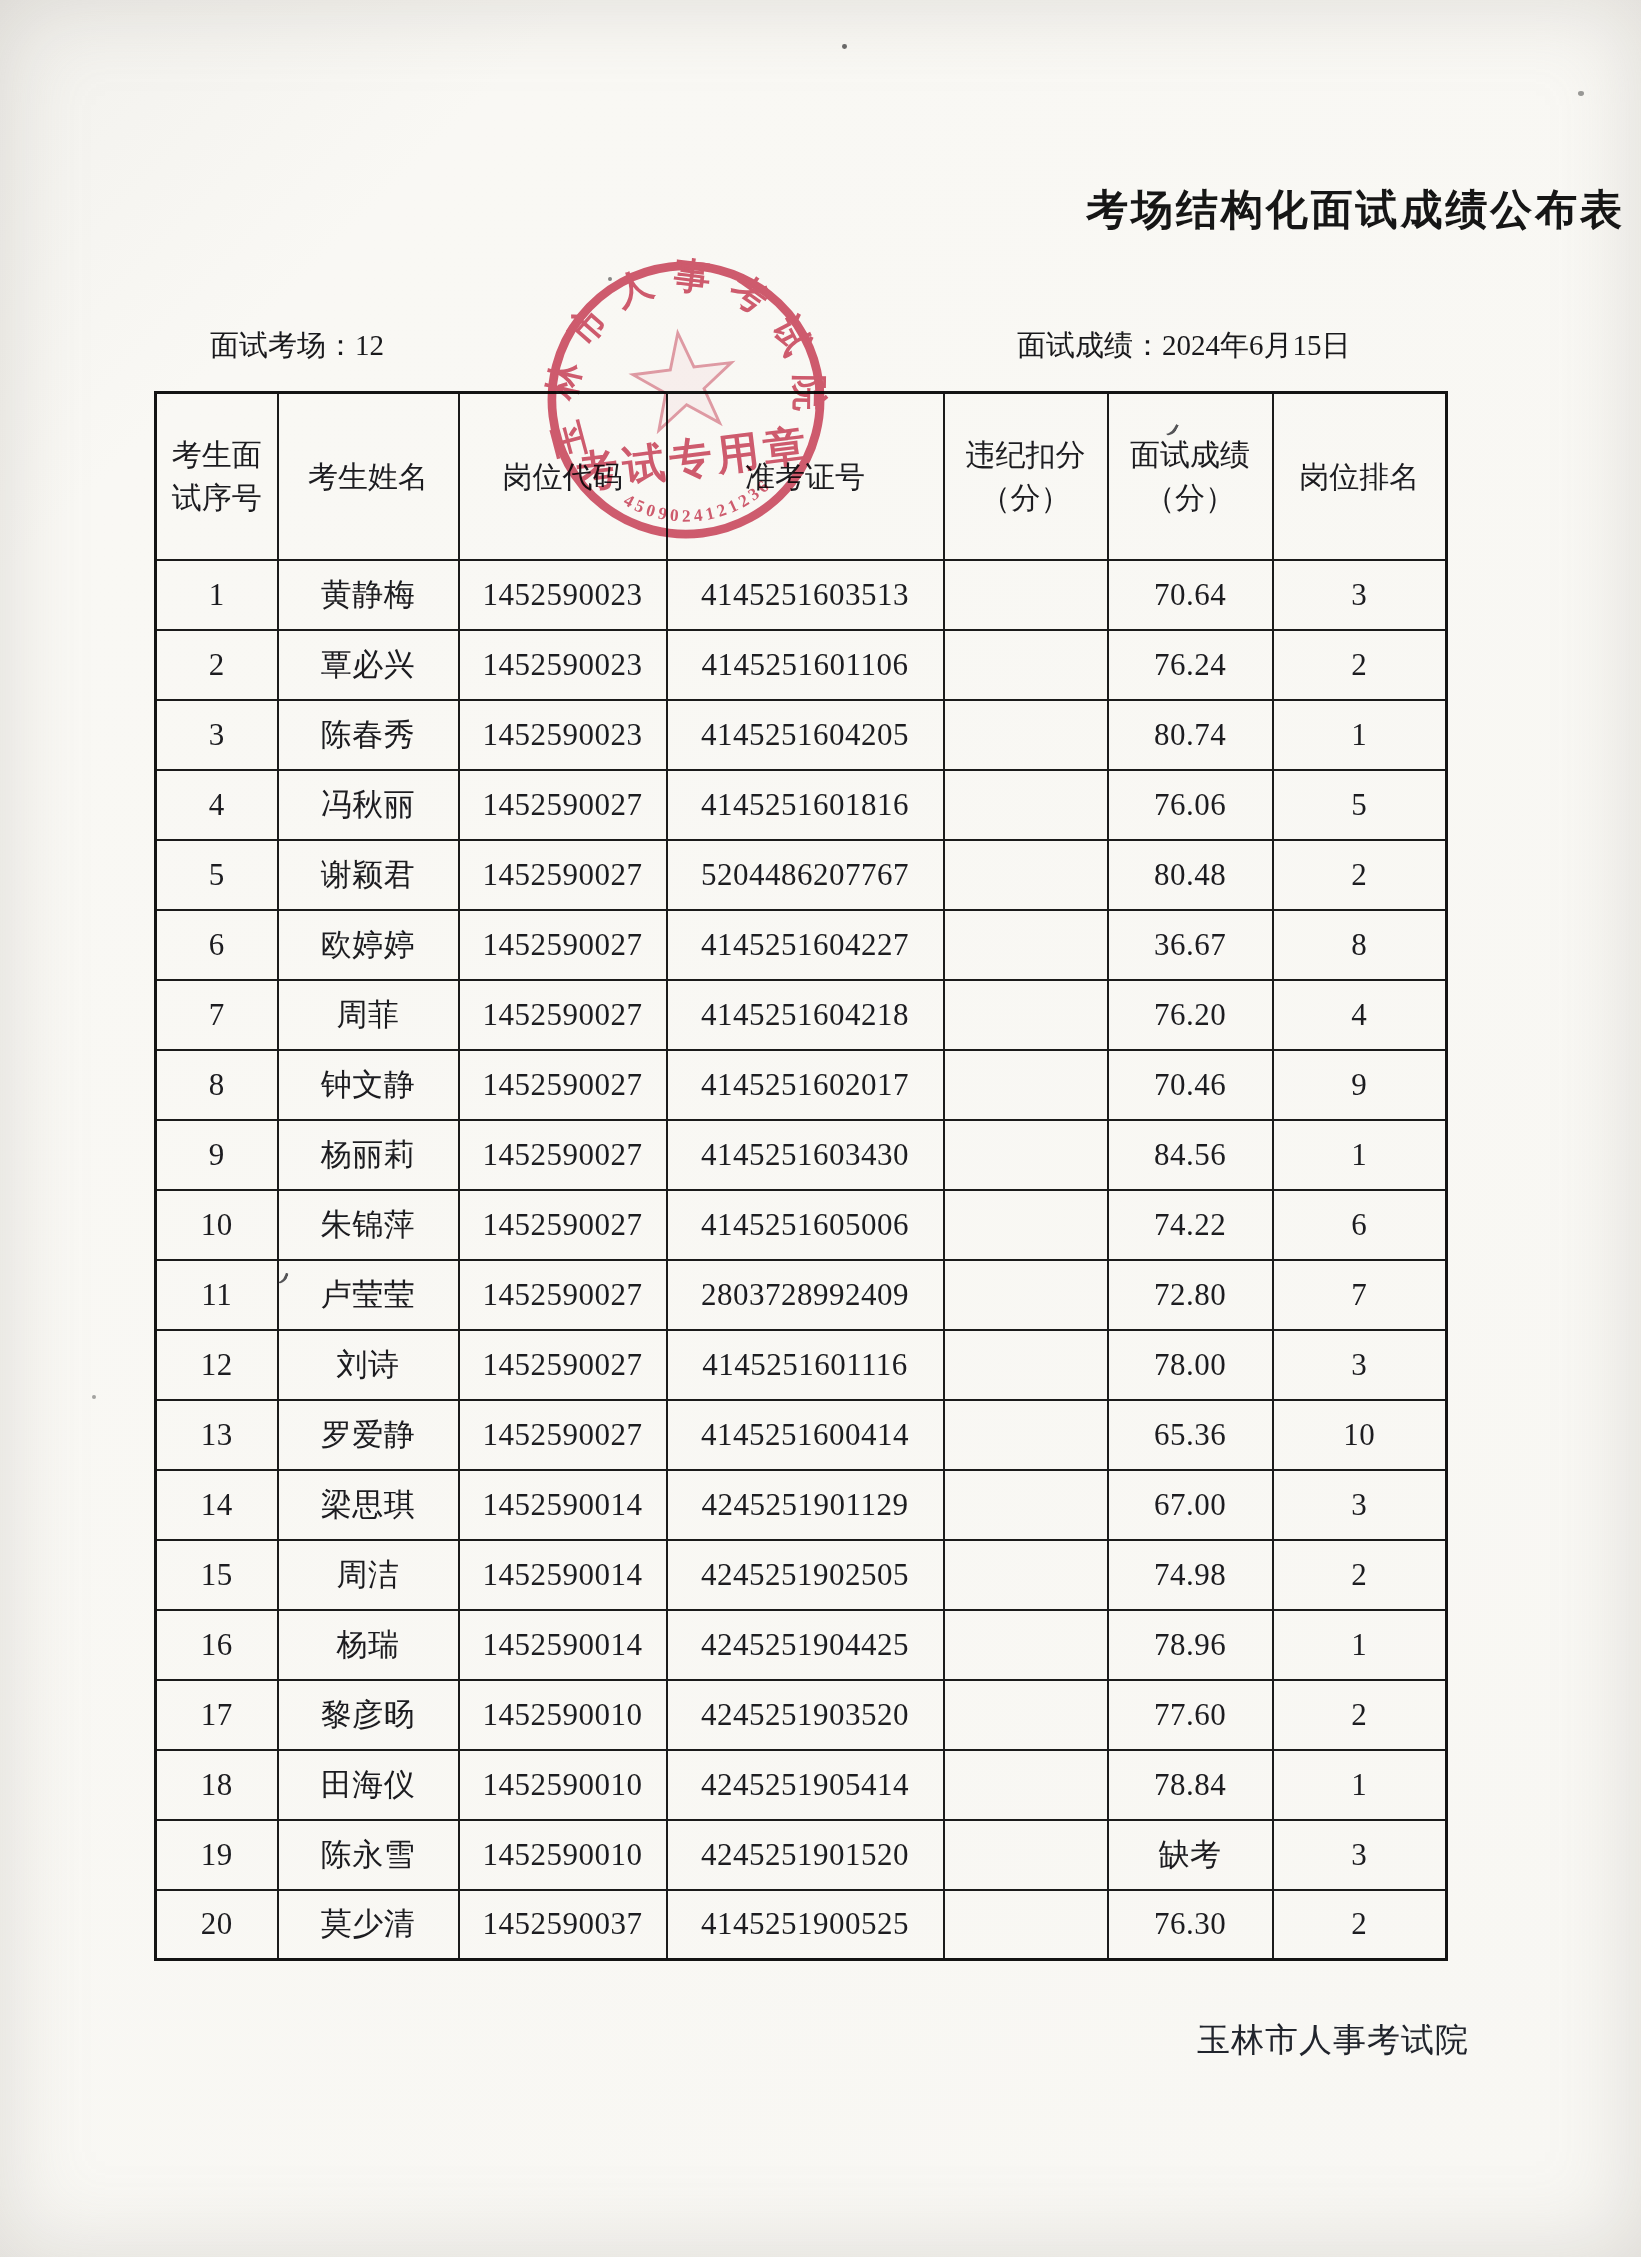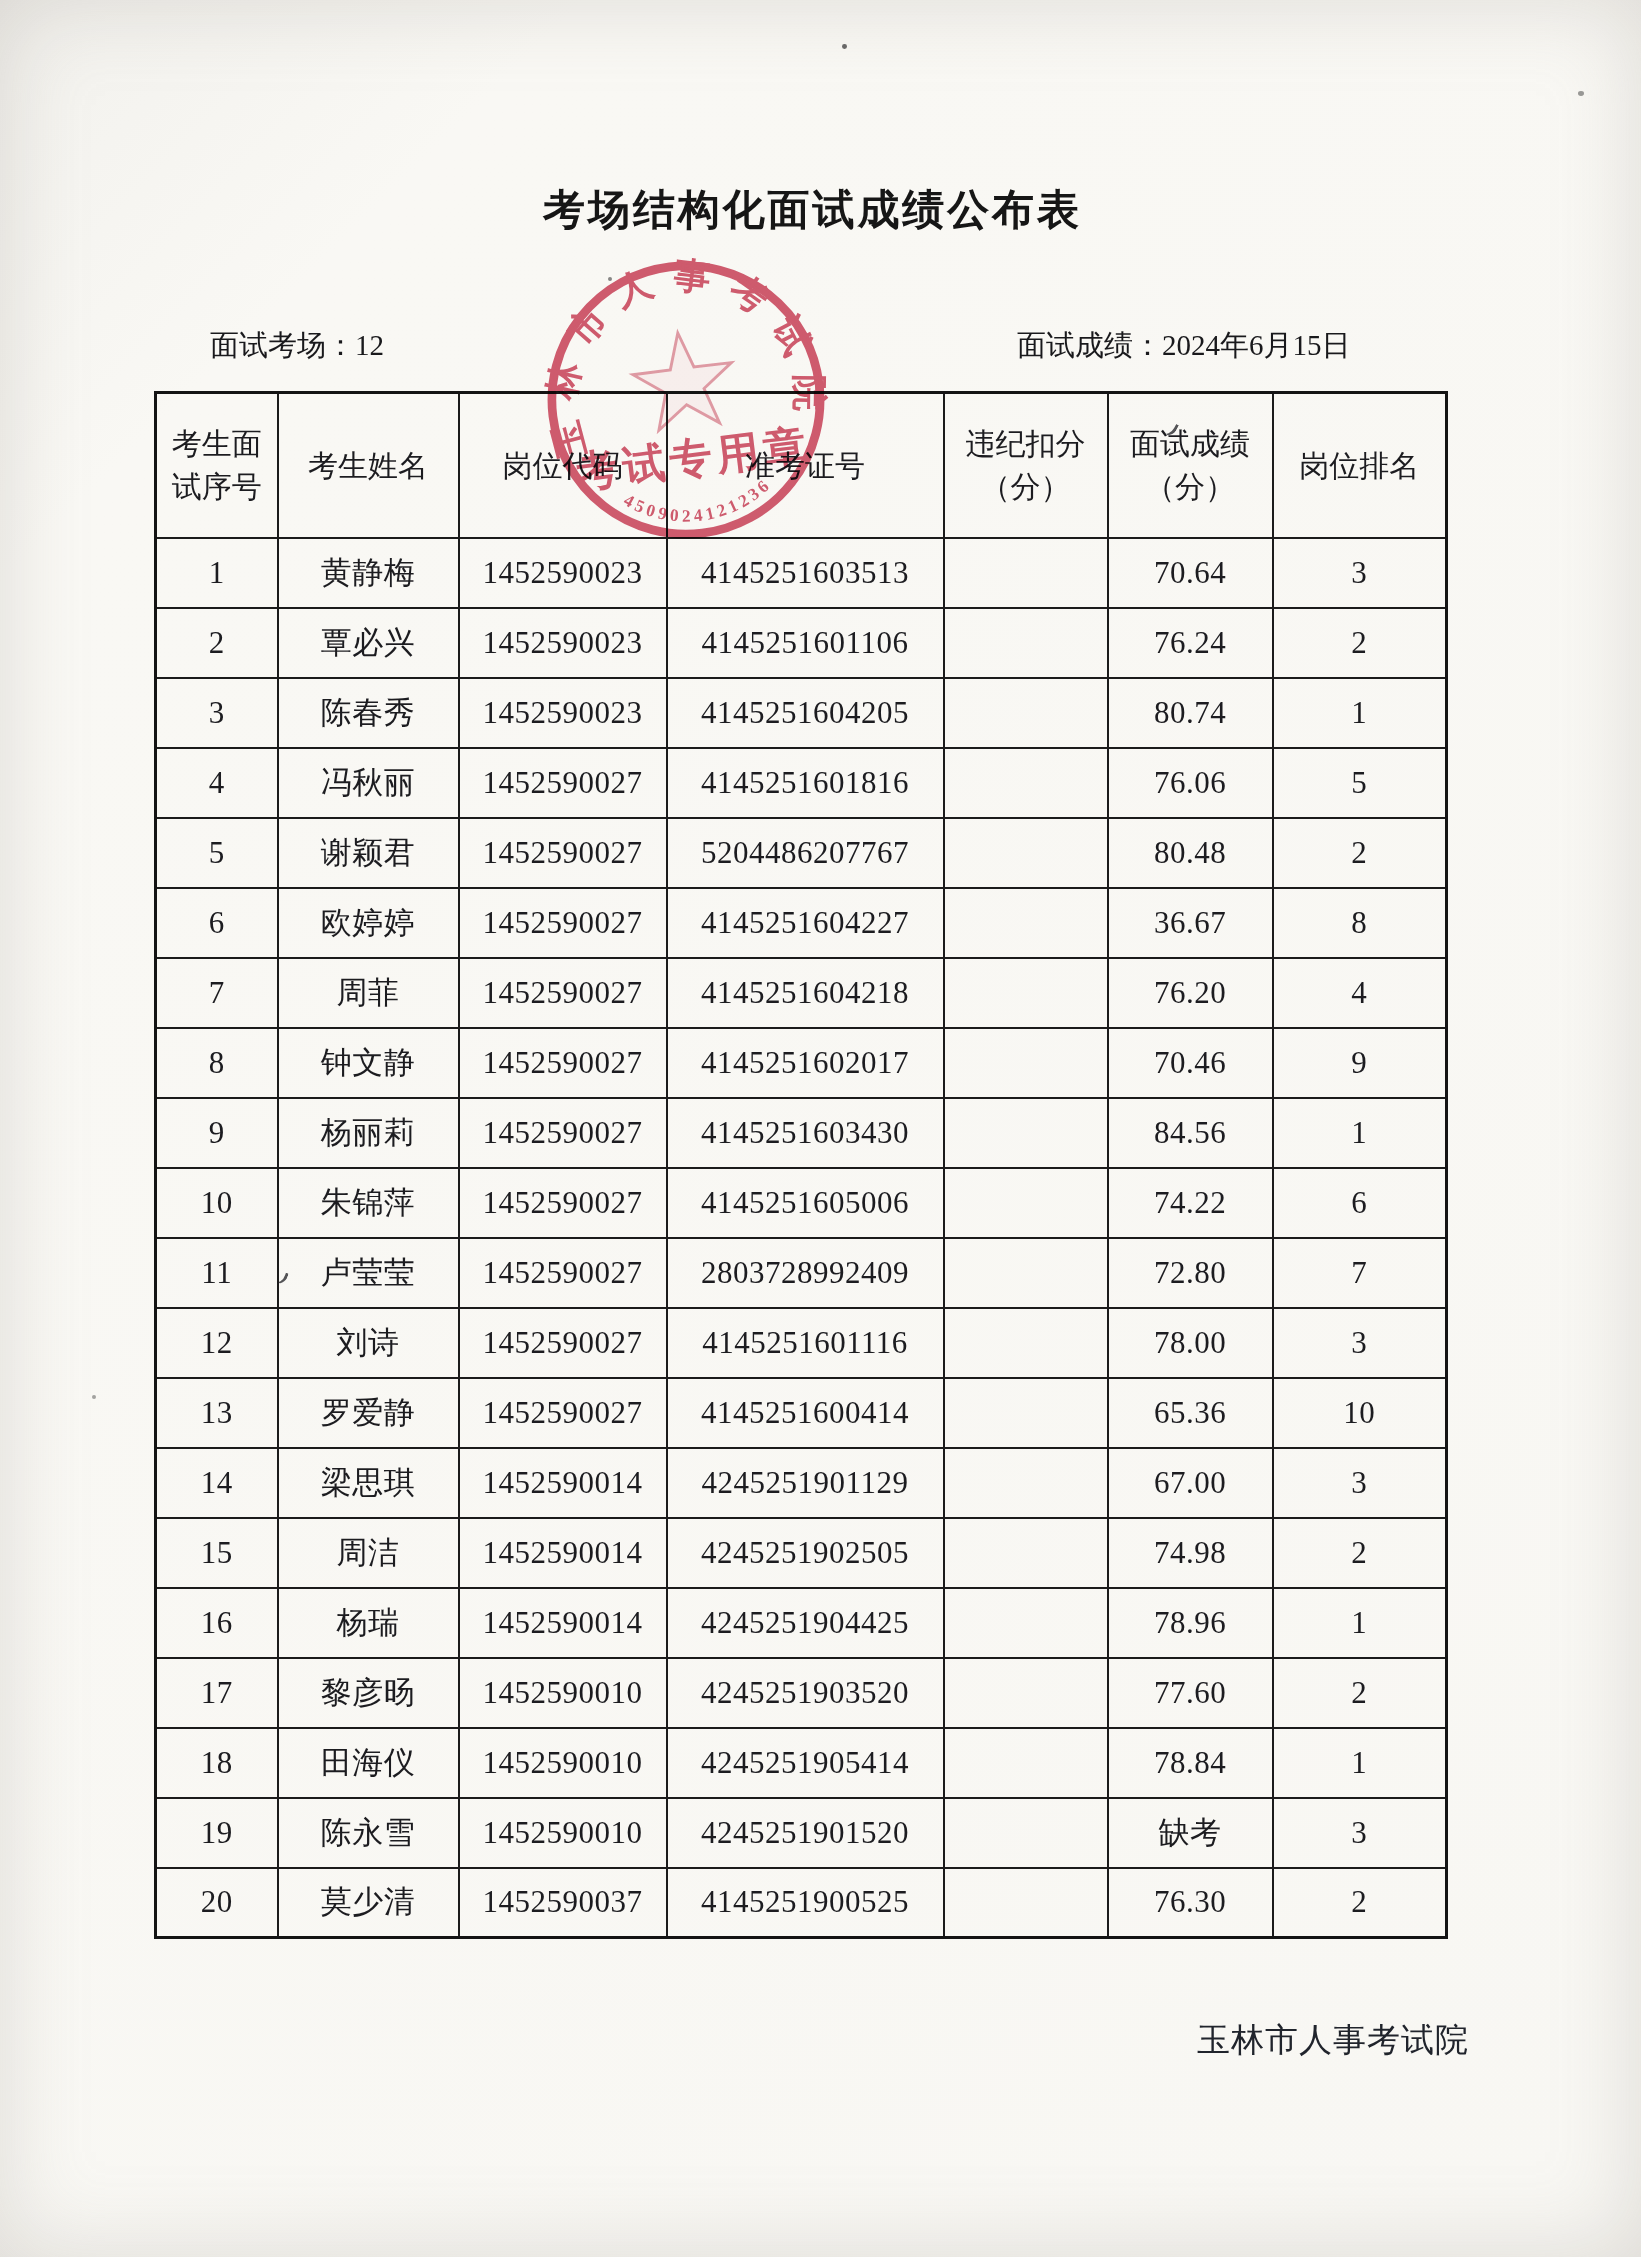--- a/index.html
+++ b/index.html
@@ -11,21 +11,21 @@
     background: linear-gradient(135deg, #f2f1ed 0%, #f9f8f4 15%, #f8f7f3 100%);
     box-shadow: inset 0 0 87px rgba(150,145,135,0.28);
     font-family: "Liberation Serif", "DejaVu Serif", serif;
     color: #1e1e1e;
     overflow: hidden;
   }
   .doc-title {
     position: absolute;
     left: 0; right: 16px;
     top: 182px;
-    text-align: center;
+    text-align: right;
     font-size: 42px;
     font-weight: bold;
     letter-spacing: 2.9px;
     color: #161616;
   }
   .meta-line { position: absolute; top: 326px; font-size: 29px; color: #19191c; }
   .meta-room { left: 210px; }
   .meta-date { left: 1017px; }
   .score-table {
     position: absolute;
@@ -38,21 +38,21 @@
   }
   .score-table th, .score-table td {
     border: 2.4px solid #1b1b1b;
     text-align: center;
     vertical-align: middle;
     padding: 0;
     color: #1c1c20;
     font-weight: normal;
     overflow: hidden;
   }
-  .score-table thead tr { height: 145px; }
+  .score-table thead tr { height: 167px; }
   .score-table tbody tr { height: 70px; }
   .score-table th { font-size: 30px; white-space: pre-line; line-height: 1.45; }
   .score-table td { font-size: 31px; letter-spacing: 0.5px; }
   .doc-footer {
     position: absolute;
     left: 1197px;
     top: 2018px;
     font-size: 33px;
     letter-spacing: 1px;
     color: #20242c;

